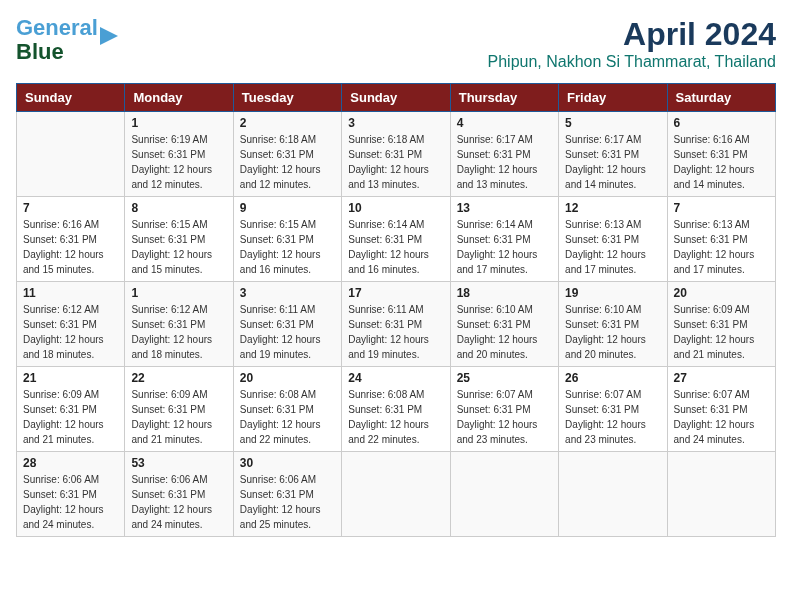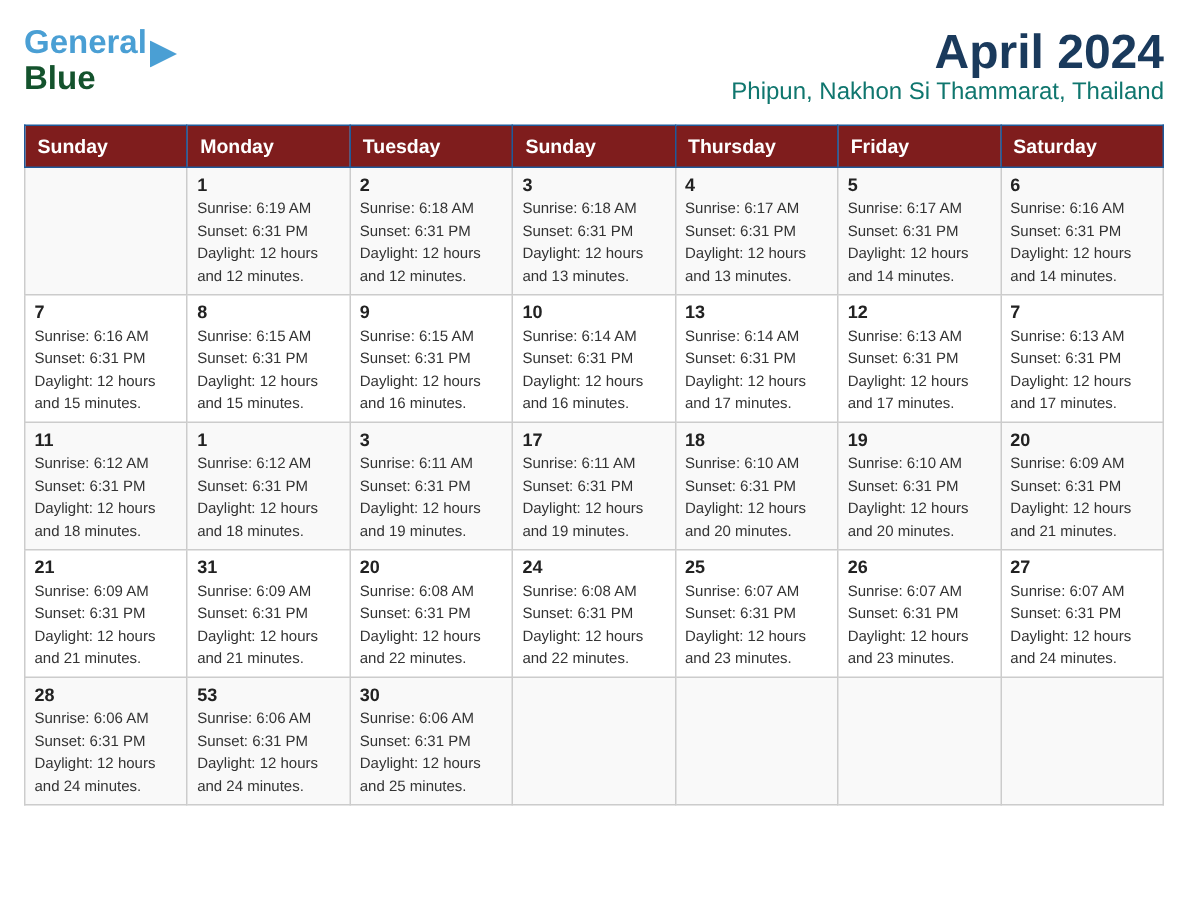--- a/index.html
+++ b/index.html
@@ -243,21 +243,21 @@
         </td>
       </tr>
       <tr>
         <td>
           <span class="day-num">21</span>
         <div class="day-info">
           Sunrise: 6:09 AM<br>Sunset: 6:31 PM<br>Daylight: 12 hours and 21 minutes.
         </div>
         </td>
         <td>
-          <span class="day-num">31</span>
+          <span class="day-num">22</span>
         <div class="day-info">
           Sunrise: 6:09 AM<br>Sunset: 6:31 PM<br>Daylight: 12 hours and 21 minutes.
         </div>
         </td>
         <td>
           <span class="day-num">20</span>
         <div class="day-info">
           Sunrise: 6:08 AM<br>Sunset: 6:31 PM<br>Daylight: 12 hours and 22 minutes.
         </div>
         </td>

